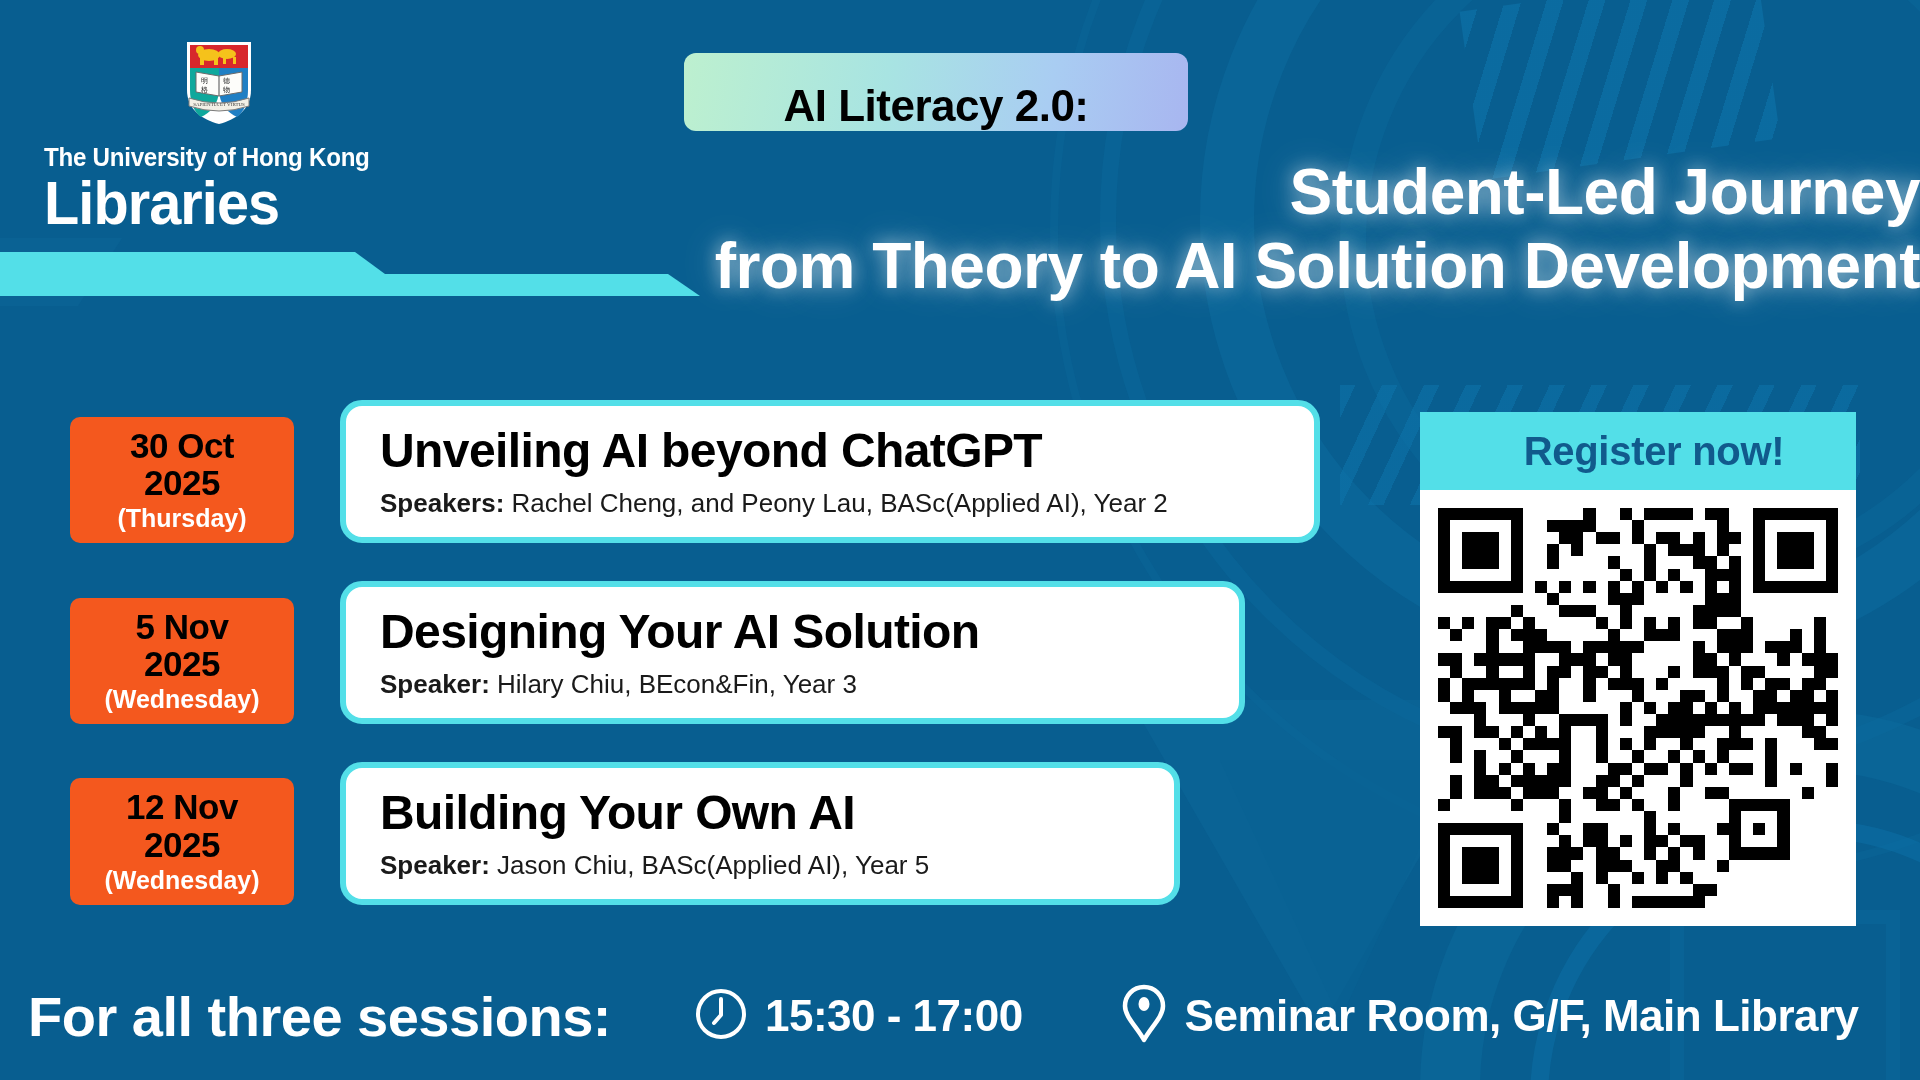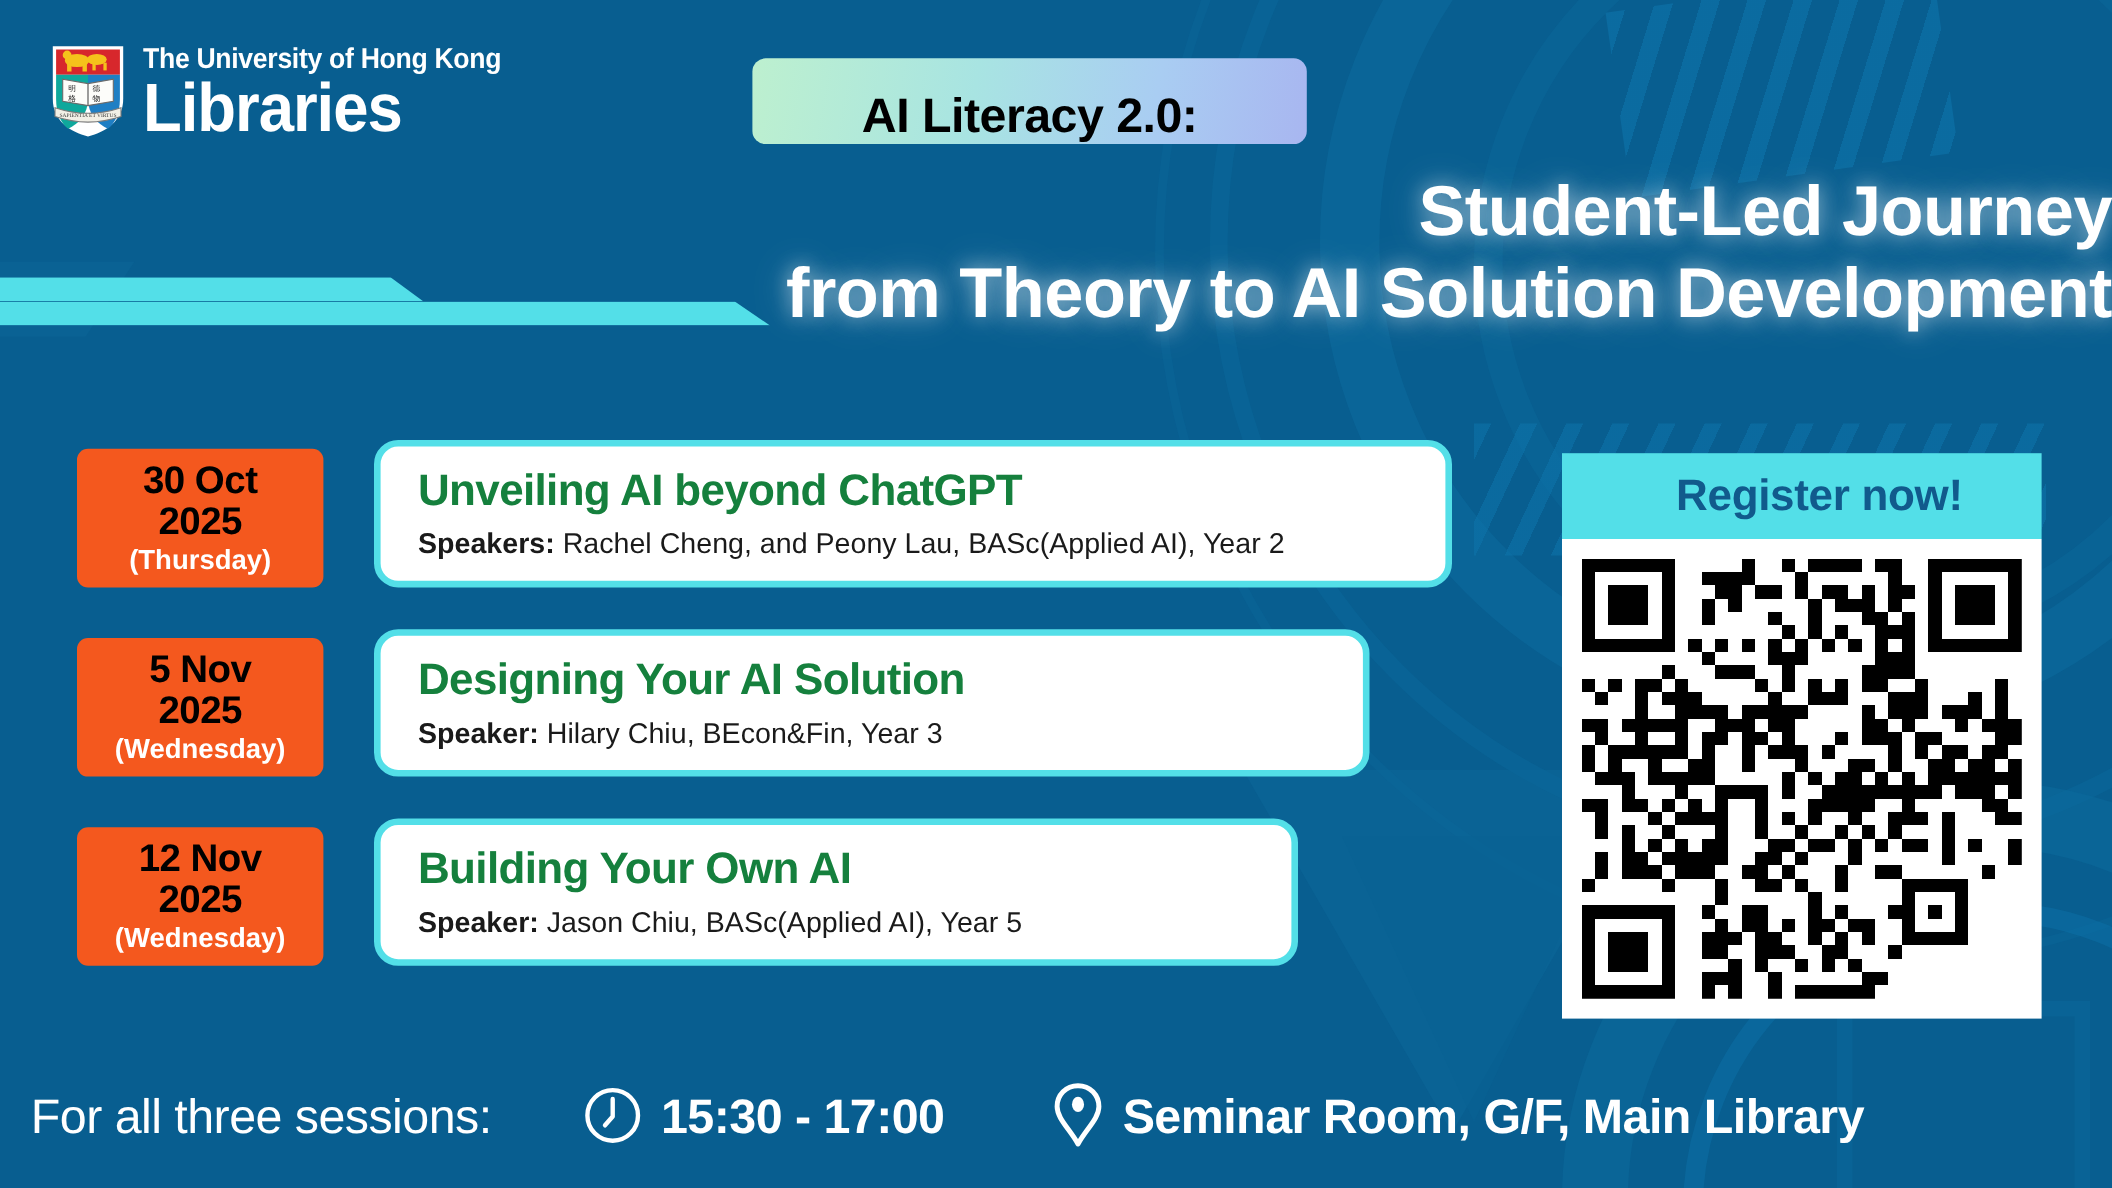--- a/index.html
+++ b/index.html
@@ -40,21 +40,21 @@
   
   .chev { position:absolute; background:#53dfe8; }
   .chev-row1 { left:0; top:252px; width:410px; height:22px;
     clip-path:polygon(0 0, 355px 0, 385px 100%, 0 100%); }
   .chev-row2 { left:0; top:274px; width:700px; height:22px;
     clip-path:polygon(0 0, 668px 0, 700px 100%, 0 100%); }
   .chev-dark { position:absolute; background:#0a6294; left:-30px; top:238px;
     width:130px; height:68px; transform:skewX(-33deg); }
 
   
-  .logo { position:absolute; left:44px; top:38px; display:flex; align-items:center; gap:14px; }
+  .logo { position:absolute; left:44px; top:38px; display:flex; align-items:center; gap:14px;flex-direction:column; }
   .crest { width:72px; height:88px; }
   .logo-txt { display:flex; flex-direction:column; line-height:1; }
   .logo-l1 { color:#fff; font-size:26px; font-weight:bold; letter-spacing:-.3px;
              font-family:"Liberation Sans Narrow","Liberation Sans",sans-serif; transform:scaleX(.93); transform-origin:left; }
   .logo-l2 { color:#fff; font-size:62px; font-weight:bold; letter-spacing:-1px; margin-top:2px;
              transform:scaleX(.93); transform-origin:left; }
 
   
   .pill { position:absolute; left:684px; top:53px; width:504px; height:78px; border-radius:12px;
     background:linear-gradient(100deg,#bdf0cf 0%,#a8e4e2 40%,#a9cdf2 72%,#a8b6f0 100%);
@@ -76,40 +76,40 @@
 
   .datebox { width:224px; flex:0 0 224px; background:#f4581e; border-radius:10px;
     display:flex; flex-direction:column; align-items:center; justify-content:center;
     padding:10px 4px; }
   .dl1 { color:#000; font-size:35px; font-weight:bold; line-height:1.08; letter-spacing:-.5px; }
   .dl2 { color:#000; font-size:35px; font-weight:bold; line-height:1.08; letter-spacing:-.5px; }
   .dl3 { color:#fff; font-size:25px; font-weight:bold; line-height:1.15; margin-top:2px; }
 
   .card { flex:1 1 auto; margin-left:46px; background:#fff; border:6px solid #53dfe8;
     border-radius:22px; padding:18px 34px; display:flex; flex-direction:column; justify-content:center; }
-  .card h3 { font-size:40px; font-weight:bold; color:#15803d; letter-spacing:-.6px; line-height:1.12; }
+  .card h3 { font-size:48px; font-weight:bold; color:#000000; letter-spacing:-.6px; line-height:1.12; }
   .card p  { font-size:26px; color:#1a1a1a; margin-top:10px; line-height:1.2; }
   .card p b { font-weight:bold; }
 
   
   .w1 .card { max-width:1000px; }
   .w2 .card { max-width:905px; }
   .w3 .card { max-width:840px; }
 
   
   .qr-panel { position:absolute; left:1420px; top:412px; width:436px; }
   .qr-head { background:#53dfe8; height:78px; display:flex; align-items:center; justify-content:center;padding-left:32px; }
   .qr-head span { color:#115a8c; font-size:40px; font-weight:bold; letter-spacing:-.3px; }
   .qr-body { background:#fff; padding:18px; display:flex; align-items:center; justify-content:center; }
   .qr-img { width:400px; height:400px; display:block; image-rendering:pixelated; }
 
   
   .footer { position:absolute; left:0; right:0; bottom:22px; height:84px;
     display:flex; align-items:center; gap:26px; padding-left:28px; color:#fff; }
-  .f-lead { font-size:44px; font-weight:normal; letter-spacing:-.5px;
+  .f-lead { font-size:56px; font-weight:bold; letter-spacing:-.5px;
             font-family:"Liberation Sans Narrow","Liberation Sans",sans-serif; }
   .f-item { display:flex; align-items:center; gap:16px; }
   .f-item .txt { font-size:44px; font-weight:bold; letter-spacing:-.5px;
                  font-family:"Liberation Sans Narrow","Liberation Sans",sans-serif; }
   .ico { flex:0 0 auto; }
   .gap-a { width:30px; } .gap-b { width:44px; }
 </style>
 </head>
 <body>
 

